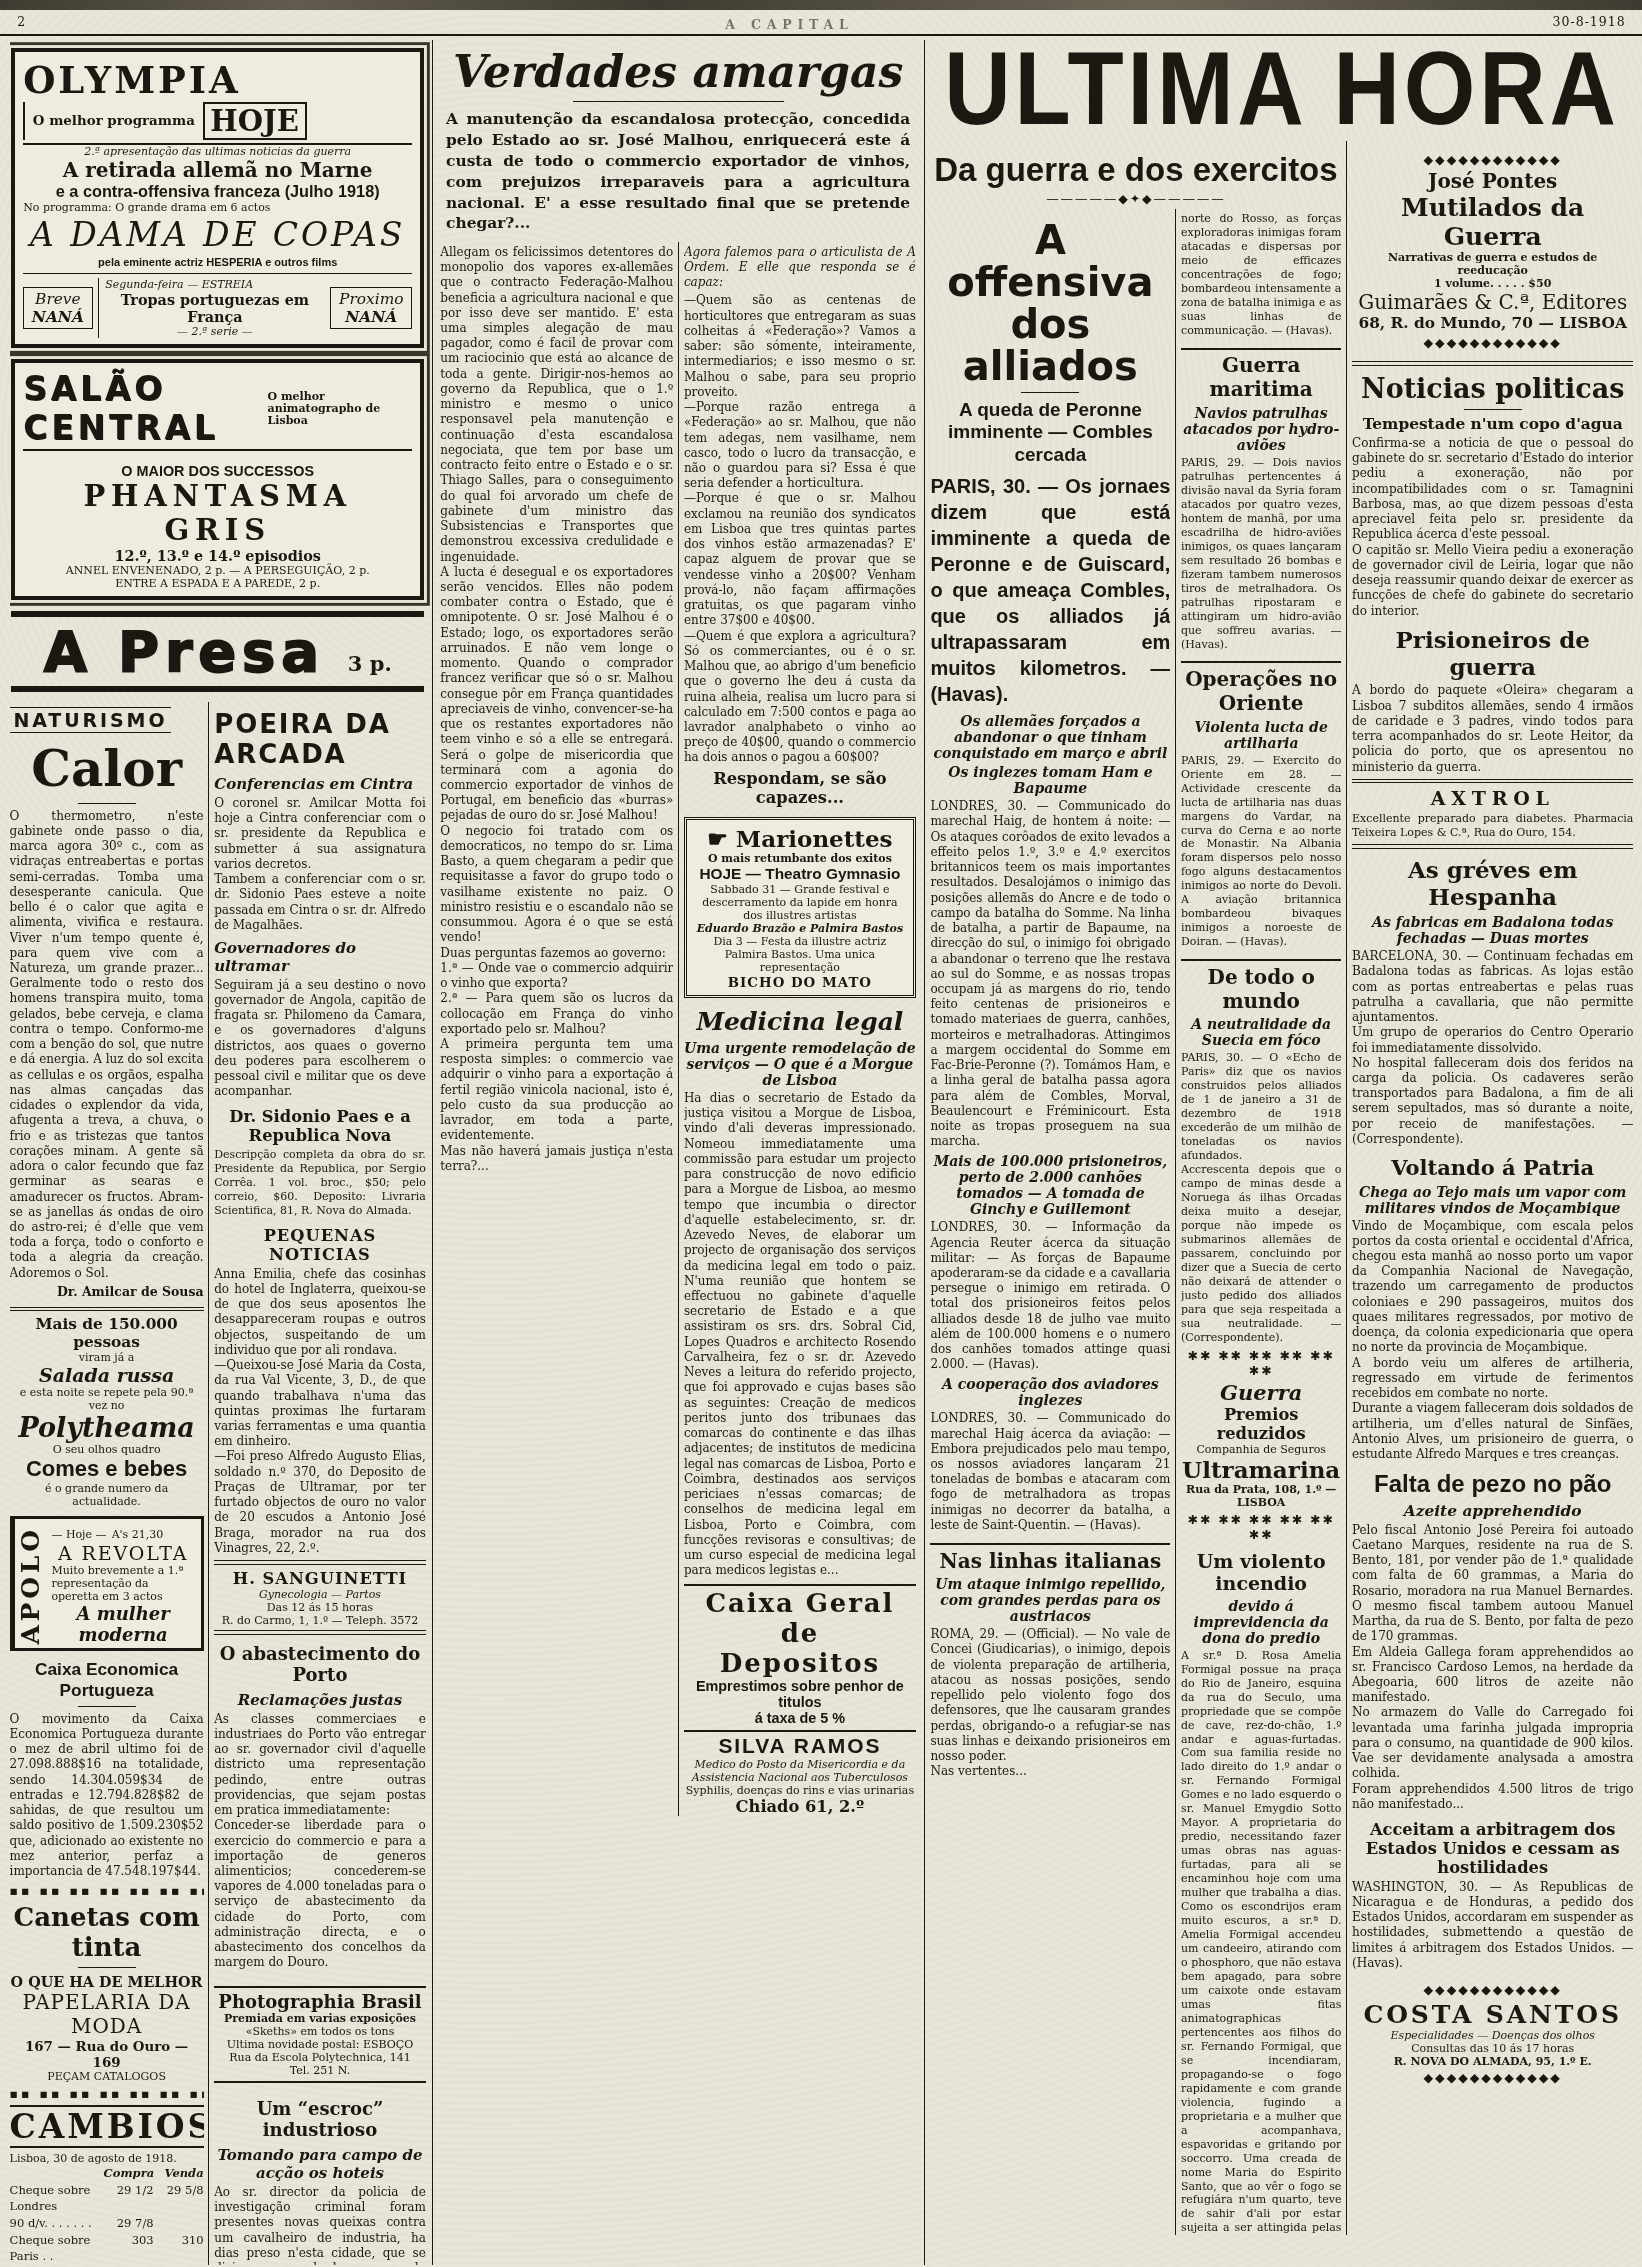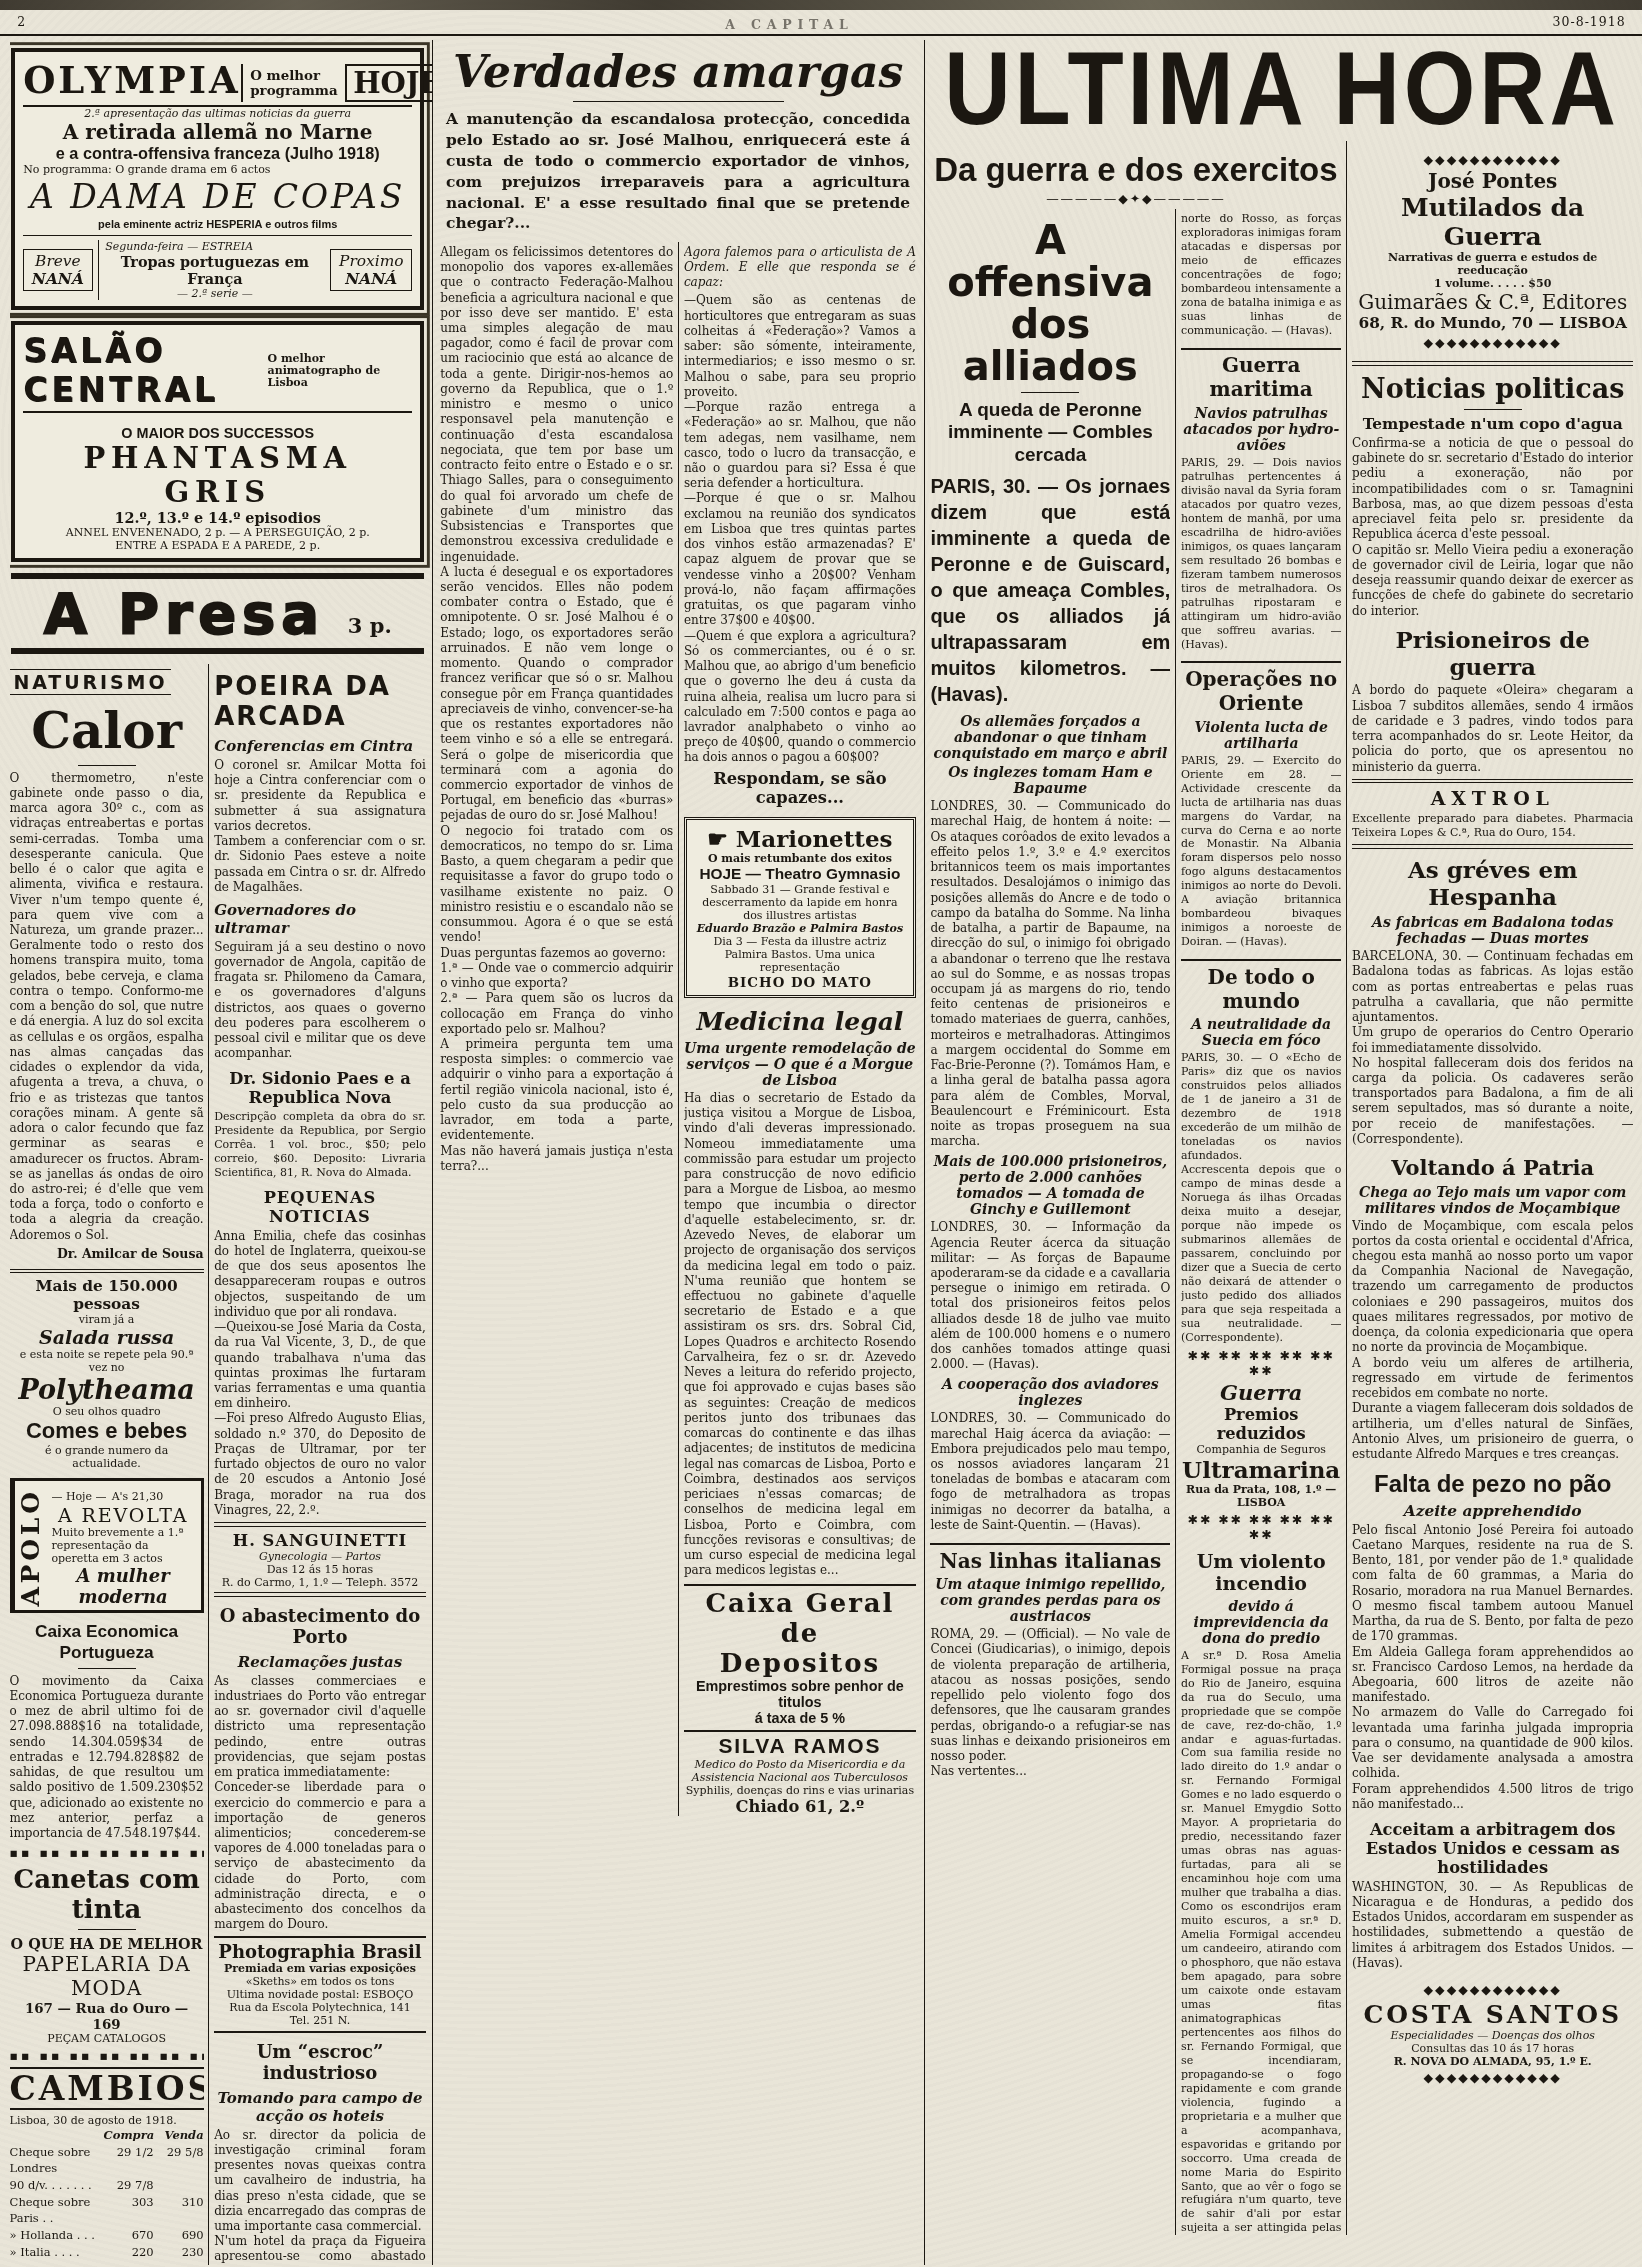--- a/index.html
+++ b/index.html
@@ -23,21 +23,21 @@
   .c{text-align:center;}
   .it{font-style:italic;}
   .b{font-weight:bold;}
   .sans{font-family:"Liberation Sans","DejaVu Sans",sans-serif;}
   .rule{border-top:1px solid #1b1711;margin:3.8px auto;}
   .rule2{border-top:1px solid #1b1711;border-bottom:1px solid #1b1711;height:2.9px;margin:3.8px 0;}
   .shortrule{width:58px;border-top:1.9px solid #1b1711;margin:4.8px auto;}
   
   .adbox{border:4.8px solid #1b1711;box-shadow:0 0 0 2.9px #e9e5d8,0 0 0 5.8px #3a3426;margin:7.7px 1.9px 11.5px;
          padding:5.8px 7.7px;background:#efecdf;}
-  .olym-top{display:flex;align-items:flex-end;border-bottom:2.9px solid #1b1711;padding-bottom:2.9px;}
+  .olym-top{display:flex;align-items:flex-start;border-bottom:2.9px solid #1b1711;padding-bottom:2.9px;flex-direction:column;}
   .olym-name{font-size:37px;font-weight:bold;letter-spacing:2.9px;flex:1;}
   .olym-right{border-left:2.9px solid #1b1711;padding-left:7.7px;display:flex;align-items:center;gap:7.7px;}
   .olym-prog{font-size:13.4px;font-weight:bold;line-height:1.1;}
   .olym-hoje{font-size:29px;font-weight:bold;border:2.9px solid #1b1711;padding:0 5.8px;}
   .dama{font-size:33px;font-style:italic;letter-spacing:2.9px;margin:1.9px 0;}
   .olym-bottom{display:flex;border-top:1.9px solid #1b1711;margin-top:4.8px;padding-top:3.8px;gap:5.8px;align-items:center;}
   .nanabox{border:1.9px solid #1b1711;padding:1.9px 7.7px;font-size:15.4px;text-align:center;flex:0 0 auto;}
   .salao-name{font-size:33px;font-weight:bold;letter-spacing:3.8px;font-family:"DejaVu Sans",sans-serif;
               text-shadow:1px 1px 0 #1b1711;}
   .phant{font-size:29px;font-weight:bold;letter-spacing:5.8px;}
@@ -62,21 +62,21 @@
              letter-spacing:3.8px;text-align:center;white-space:nowrap;transform:scaleY(1.12);transform-origin:top;}
   .uh-sub{font-size:33px;font-weight:bold;font-family:"Liberation Sans",sans-serif;text-align:center;margin-top:9.6px;}
   .orn{text-align:center;letter-spacing:1.9px;font-size:12.5px;margin:2.9px 0;}
   .offensiva{font-size:40px;font-weight:bold;text-align:center;line-height:1.05;margin:9.6px 0 3.8px;
              font-family:"DejaVu Sans",sans-serif;}
   .off-sub{font-size:19px;font-weight:bold;text-align:center;line-height:1.2;margin:5.8px 0;}
   .biglead{font-size:20px;font-weight:bold;text-align:justify;line-height:1.3;margin:5.8px 0;
            font-family:"Liberation Sans",sans-serif;}
   .sechead{font-size:20px;font-weight:bold;text-align:center;border-top:2.9px double #1b1711;padding-top:3.8px;margin:9.6px 0 1.9px;}
   .itsub{font-size:14px;font-weight:bold;font-style:italic;text-align:center;margin:3.8px 0 1.9px;}
-  .adsimple{border-top:2.9px solid #1b1711;border-bottom:2.9px solid #1b1711;padding:3.8px 1.9px;margin:3px 0;text-align:center;}
+  .adsimple{border-top:2.9px solid #1b1711;border-bottom:2.9px solid #1b1711;padding:3.8px 1.9px;margin:15px 0;text-align:center;}
   .marion{border:3.8px double #1b1711;padding:4.8px 6.7px;margin:9.6px 0;background:#efecdf;}
   .jpontes{text-align:center;margin:5.8px 0;padding:1.9px 0;}
   .axname{font-size:19px;font-weight:bold;letter-spacing:5.8px;text-align:center;}
   .costa{font-size:25px;font-weight:bold;letter-spacing:2.9px;text-align:center;}
   .apolo{border:3.8px solid #1b1711;display:flex;margin:7.7px 0;background:#efecdf;}
   .apolo-label{writing-mode:vertical-rl;transform:rotate(180deg);font-size:25px;font-weight:bold;
                letter-spacing:3.8px;border-right:2.9px solid #1b1711;padding:3.8px 1px;}
   .apolo-main{padding:3.8px 5.8px;flex:1;}
   .script{font-style:italic;font-weight:bold;}
   .tbl{font-size:11.5px;}

